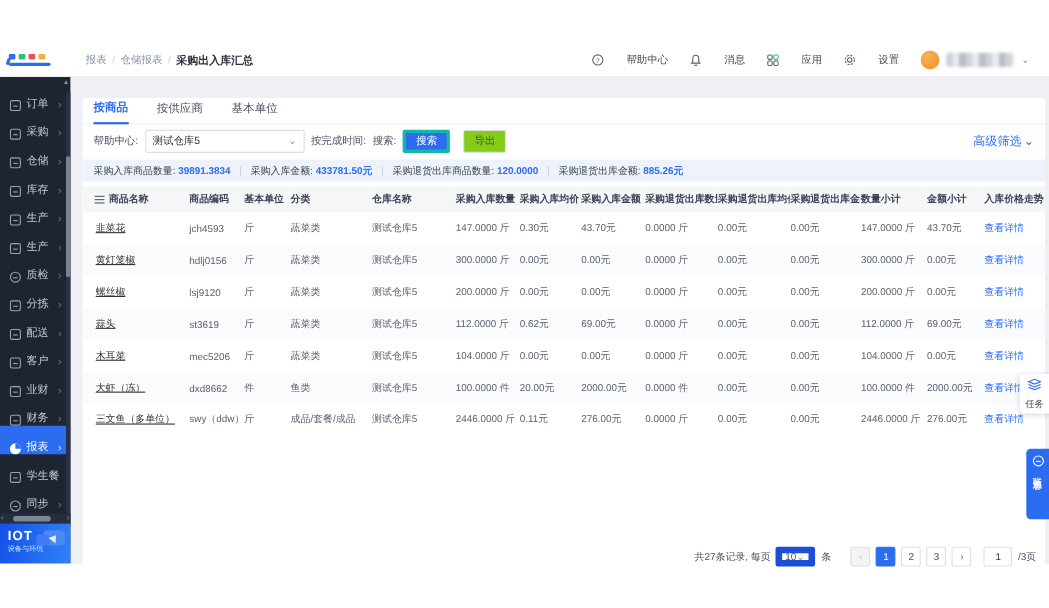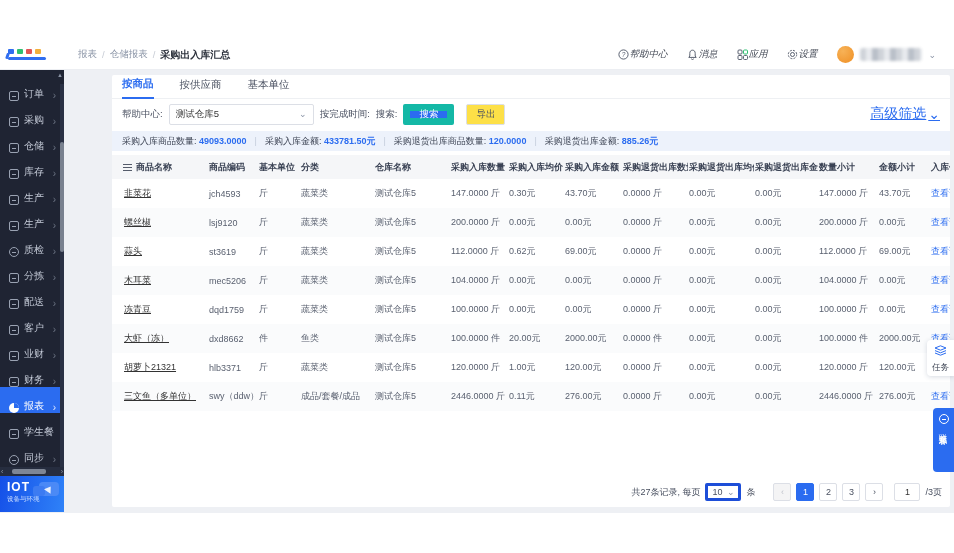--- a/index.html
+++ b/index.html
@@ -13,21 +13,21 @@
   .topbar { height:30px; background:#fff; border-bottom:1px solid #eceef2; display:flex; align-items:center; }
   .logo { width:64px; padding-left:8px; }
   .logo .dots { display:flex; gap:3px; margin-bottom:3px; }
   .logo .dots i { width:6px; height:5px; border-radius:1px; display:block; }
   .logo .swoosh { width:38px; height:3px; background:#2f6df0; border-radius:2px; position:relative; }
   .logo .swoosh::before { content:""; position:absolute; left:-2px; top:-4px; width:3px; height:6px; background:#2f6df0; border-radius:1px; transform:rotate(18deg); }
   .crumb { font-size:9.5px; color:#8a94a6; display:flex; align-items:center; gap:5px; margin-left:14px; }
   .crumb .cur { color:#2b303b; font-weight:700; font-size:10px; }
   .crumb .sep { color:#c6cbd4; }
   .top-right { margin-left:auto; display:flex; align-items:center; gap:20px; padding-right:18px; }
-  .top-item { display:flex; align-items:center; gap:0; font-size:9.5px; color:#454b57; cursor:pointer;font-style:italic; }
+  .top-item { display:flex; align-items:center; gap:20px; font-size:9.5px; color:#454b57; cursor:pointer; }
   .top-item svg { display:block; }
   .user { display:flex; align-items:center; gap:6px; }
   .avatar { width:17px; height:17px; border-radius:50%; background:radial-gradient(circle at 35% 30%, #f7b257, #ef8f24); }
   .blur-name { width:62px; height:13px; border-radius:3px; filter:blur(1.6px);
     background:repeating-linear-gradient(90deg,#cfd3d9 0 6px,#e8eaee 6px 12px,#b9bfc8 12px 18px); }
   .chev { color:#8a94a6; font-size:9px; }
 
   
   .body-row { display:flex; height:442px; }
 
@@ -52,56 +52,56 @@
   .h-scroll .la,.h-scroll .ra { position:absolute; top:0; font-size:7px; color:#9099a8; line-height:9px; }
   .h-scroll .la { left:1px; } .h-scroll .ra { right:1px; }
   .iot { height:36px; flex:none; background:linear-gradient(100deg,#1550e8,#2f82f8); position:relative; padding:4px 0 0 7px; cursor:pointer; }
   .iot .t { color:#fff; font-size:12px; font-weight:700; letter-spacing:1px; }
   .iot .s { color:#cfe0ff; font-size:6.5px; margin-top:1px; }
   .iot .cloud { position:absolute; right:5px; top:6px; width:20px; height:14px; background:#4f8cf7; border-radius:4px; opacity:.9; }
   .iot .cloud::before { content:""; position:absolute; left:-6px; top:4px; width:12px; height:10px; background:#3f7df2; border-radius:3px; }
   .iot .cloud::after { content:""; position:absolute; left:6px; top:4px; width:0; height:0; border-left:4px solid transparent; border-right:4px solid transparent; border-bottom:6px solid #fff; transform:rotate(35deg); }
 
   
-  .main { flex:1; padding:5px 4px 0 11px; min-width:0;margin-left:37px; }
+  .main { flex:1; padding:19px 4px 0 11px; min-width:0; }
   .card { background:#fff; border-radius:2px; height:432px; display:flex; flex-direction:column; }
 
   .tabs { display:flex; gap:26px; padding:0 10px; height:24px; align-items:flex-end; border-bottom:1px solid #eef0f3; flex:none; }
   .tab { font-size:10.5px; color:#4a5161; padding-bottom:6px; cursor:pointer; }
   .tab.active { color:#2b6cf0; font-weight:700; border-bottom:2px solid #2b6cf0; margin-bottom:-1px; }
 
   .filters { display:flex; align-items:center; height:30px; padding:0 10px; gap:6px; font-size:9.5px; color:#4a5161; flex:none; }
   .fbox { border:1px solid #dcdfe6; border-radius:2px; height:21px; display:flex; align-items:center; font-size:9.5px; color:#333; background:#fff; }
   .wh-select { width:145px; padding:0 6px; justify-content:space-between; cursor:pointer; }
   .date-box { width:142px; padding:0 6px; justify-content:space-between; margin-right:8px; }
   .cal { width:9px; height:9px; border:1px solid #a9afbb; border-radius:1px; position:relative; }
   .cal::before { content:""; position:absolute; top:-3px; left:1px; width:1.5px; height:3px; background:#a9afbb; box-shadow:4px 0 0 #a9afbb; }
   .search-input { width:102px; padding:0 6px; color:#b9bfc9; }
   .btn { height:21px; border-radius:2px; font-size:9.5px; padding:0 9px; display:flex; align-items:center; cursor:pointer; }
-  .btn.primary { background:#2b6cf0; color:#fff; border:7px solid #14b8a6; }
-  .btn.plain { background:#fde047; color:#4a5161; border:1px solid #dcdfe6; margin-left:6px; }
-  .adv { margin-left:auto; color:#2b6cf0; font-size:14px; cursor:pointer; display:flex; align-items:center; gap:2px;text-decoration:underline; }
+  .btn.primary { background:#2b6cf0; color:#fff; border:3px solid #14b8a6; }
+  .btn.plain { background:#84cc16; color:#4a5161; border:1px solid #dcdfe6; margin-left:6px; }
+  .adv { margin-left:auto; color:#2b6cf0; font-size:11px; cursor:pointer; display:flex; align-items:center; gap:2px; }
 
   .summary { display:flex; align-items:center; gap:8px; background:#edf2fb; height:20px; margin:2px 0 4px; padding:0 10px; font-size:9px; color:#3c4353; flex:none; white-space:nowrap; }
   .summary b { color:#2b6cf0; font-weight:700; }
   .summary .sp { color:#c3cbda; }
 
   .tbl-wrap { flex:1; overflow:hidden; }
   table { width:100%; border-collapse:collapse; table-layout:fixed; }
   th { background:#f5f6f8; height:24px; font-size:9px; font-weight:700; color:#3a4254; text-align:left; padding:0 1px; white-space:nowrap; overflow:hidden; }
   th:first-child { padding-left:11px; }
   td { height:29px; font-size:9px; color:#5a6170; white-space:nowrap; overflow:hidden; padding:0 1px; }
   tr.r:nth-child(even) td { background:#fafbfc; }
   td:first-child { padding-left:12px; color:#333;text-decoration:underline; }
   td.link { color:#2b6cf0; cursor:pointer; }
   .cols-icon { display:inline-block; width:9px; height:7px; border-top:1.5px solid #555c6b; border-bottom:1.5px solid #555c6b; position:relative; margin-right:4px; vertical-align:middle; }
   .cols-icon::after { content:""; position:absolute; left:0; top:2px; width:9px; height:1.5px; background:#555c6b; }
 
   .pager { display:flex; justify-content:flex-end; align-items:center; height:30px; padding-right:8px; gap:5px; font-size:9px; color:#4a5161; flex:none; }
-  .psize { border:3px solid #1d4ed8; border-radius:2px; height:18px; width:36px; display:flex; align-items:center; justify-content:space-between; padding:0 4px; cursor:pointer; }
+  .psize { border:6px solid #1d4ed8; border-radius:2px; height:18px; width:36px; display:flex; align-items:center; justify-content:flex-end; padding:0 4px; cursor:pointer; }
   .pbtn { min-width:18px; height:18px; border:1px solid #dcdfe6; border-radius:2px; background:#fff; display:flex; align-items:center; justify-content:center; font-size:9px; color:#4a5161; cursor:pointer; }
   .pbtn.dis { background:#f4f4f5; color:#c0c4cc; }
   .pbtn.cur { background:#2b6cf0; border-color:#2b6cf0; color:#fff; }
   .pjump { width:26px; height:18px; border:1px solid #dcdfe6; border-radius:2px; text-align:center; font-size:9px; color:#333; margin-left:6px; }
 
   
   .task-w { position:absolute; right:0; top:300px; width:27px; height:36px; background:#fff; border-radius:4px 0 0 4px; box-shadow:0 1px 5px rgba(30,50,90,.18); display:flex; flex-direction:column; align-items:center; justify-content:center; gap:2px; cursor:pointer; }
   .task-w .lbl { font-size:8.5px; color:#3c4353; }
   .svc-w { position:absolute; right:0; top:368px; width:21px; height:64px; background:#2b6cf0; border-radius:4px 0 0 4px; display:flex; flex-direction:column; align-items:center; padding-top:6px; gap:3px; cursor:pointer; }
   .svc-w .dot { width:10px; height:10px; border:1.3px solid #fff; border-radius:50%; position:relative; }
@@ -291,21 +291,21 @@
           <span>搜索:</span>
           <div class="btn primary">搜索</div>
           <div class="btn plain">导出</div>
           <div class="adv">
             <span>高级筛选</span>
             <span>⌄</span>
           </div>
         </div>
 
         <div class="summary" id="summary-bar">
-            <span><span>采购入库商品数量: </span><b>49093.0000</b></span>
+            <span><span>采购入库商品数量: </span><b>39891.3834</b></span>
             <span class="sp">|</span>
             <span><span>采购入库金额: </span><b>433781.50元</b></span>
             <span class="sp">|</span>
             <span><span>采购退货出库商品数量: </span><b>120.0000</b></span>
             <span class="sp">|</span>
             <span><span>采购退货出库金额: </span><b>885.26元</b></span>
           </div>
 
         <div class="tbl-wrap">
           <table>
@@ -354,20 +354,36 @@
                   <td>0.30元</td>
                   <td>43.70元</td>
                   <td>0.0000 斤</td>
                   <td>0.00元</td>
                   <td>0.00元</td>
                   <td>147.0000 斤</td>
                   <td>43.70元</td>
                   <td class="link">查看详情</td>
                 </tr>
                 <tr class="r">
+                  <td>黄灯笼椒</td>
+                  <td>hdlj0156</td>
+                  <td>斤</td>
+                  <td>蔬菜类</td>
+                  <td>测试仓库5</td>
+                  <td>300.0000 斤</td>
+                  <td>0.00元</td>
+                  <td>0.00元</td>
+                  <td>0.0000 斤</td>
+                  <td>0.00元</td>
+                  <td>0.00元</td>
+                  <td>300.0000 斤</td>
+                  <td>0.00元</td>
+                  <td class="link">查看详情</td>
+                </tr>
+                <tr class="r">
                   <td>螺丝椒</td>
                   <td>lsj9120</td>
                   <td>斤</td>
                   <td>蔬菜类</td>
                   <td>测试仓库5</td>
                   <td>200.0000 斤</td>
                   <td>0.00元</td>
                   <td>0.00元</td>
                   <td>0.0000 斤</td>
                   <td>0.00元</td>
@@ -398,69 +414,37 @@
                   <td>斤</td>
                   <td>蔬菜类</td>
                   <td>测试仓库5</td>
                   <td>104.0000 斤</td>
                   <td>0.00元</td>
                   <td>0.00元</td>
                   <td>0.0000 斤</td>
                   <td>0.00元</td>
                   <td>0.00元</td>
                   <td>104.0000 斤</td>
-                  <td>0.00元</td>
-                  <td class="link">查看详情</td>
-                </tr>
-                <tr class="r">
-                  <td>冻青豆</td>
-                  <td>dqd1759</td>
-                  <td>斤</td>
-                  <td>蔬菜类</td>
-                  <td>测试仓库5</td>
-                  <td>100.0000 斤</td>
-                  <td>0.00元</td>
-                  <td>0.00元</td>
-                  <td>0.0000 斤</td>
-                  <td>0.00元</td>
-                  <td>0.00元</td>
-                  <td>100.0000 斤</td>
                   <td>0.00元</td>
                   <td class="link">查看详情</td>
                 </tr>
                 <tr class="r">
                   <td>大虾（冻）</td>
                   <td>dxd8662</td>
                   <td>件</td>
                   <td>鱼类</td>
                   <td>测试仓库5</td>
                   <td>100.0000 件</td>
                   <td>20.00元</td>
                   <td>2000.00元</td>
                   <td>0.0000 件</td>
                   <td>0.00元</td>
                   <td>0.00元</td>
                   <td>100.0000 件</td>
                   <td>2000.00元</td>
-                  <td class="link">查看详情</td>
-                </tr>
-                <tr class="r">
-                  <td>胡萝卜21321</td>
-                  <td>hlb3371</td>
-                  <td>斤</td>
-                  <td>蔬菜类</td>
-                  <td>测试仓库5</td>
-                  <td>120.0000 斤</td>
-                  <td>1.00元</td>
-                  <td>120.00元</td>
-                  <td>0.0000 斤</td>
-                  <td>0.00元</td>
-                  <td>0.00元</td>
-                  <td>120.0000 斤</td>
-                  <td>120.00元</td>
                   <td class="link">查看详情</td>
                 </tr>
                 <tr class="r">
                   <td>三文鱼（多单位）</td>
                   <td>swy（ddw）5980</td>
                   <td>斤</td>
                   <td>成品/套餐/成品</td>
                   <td>测试仓库5</td>
                   <td>2446.0000 斤</td>
                   <td>0.11元</td>

